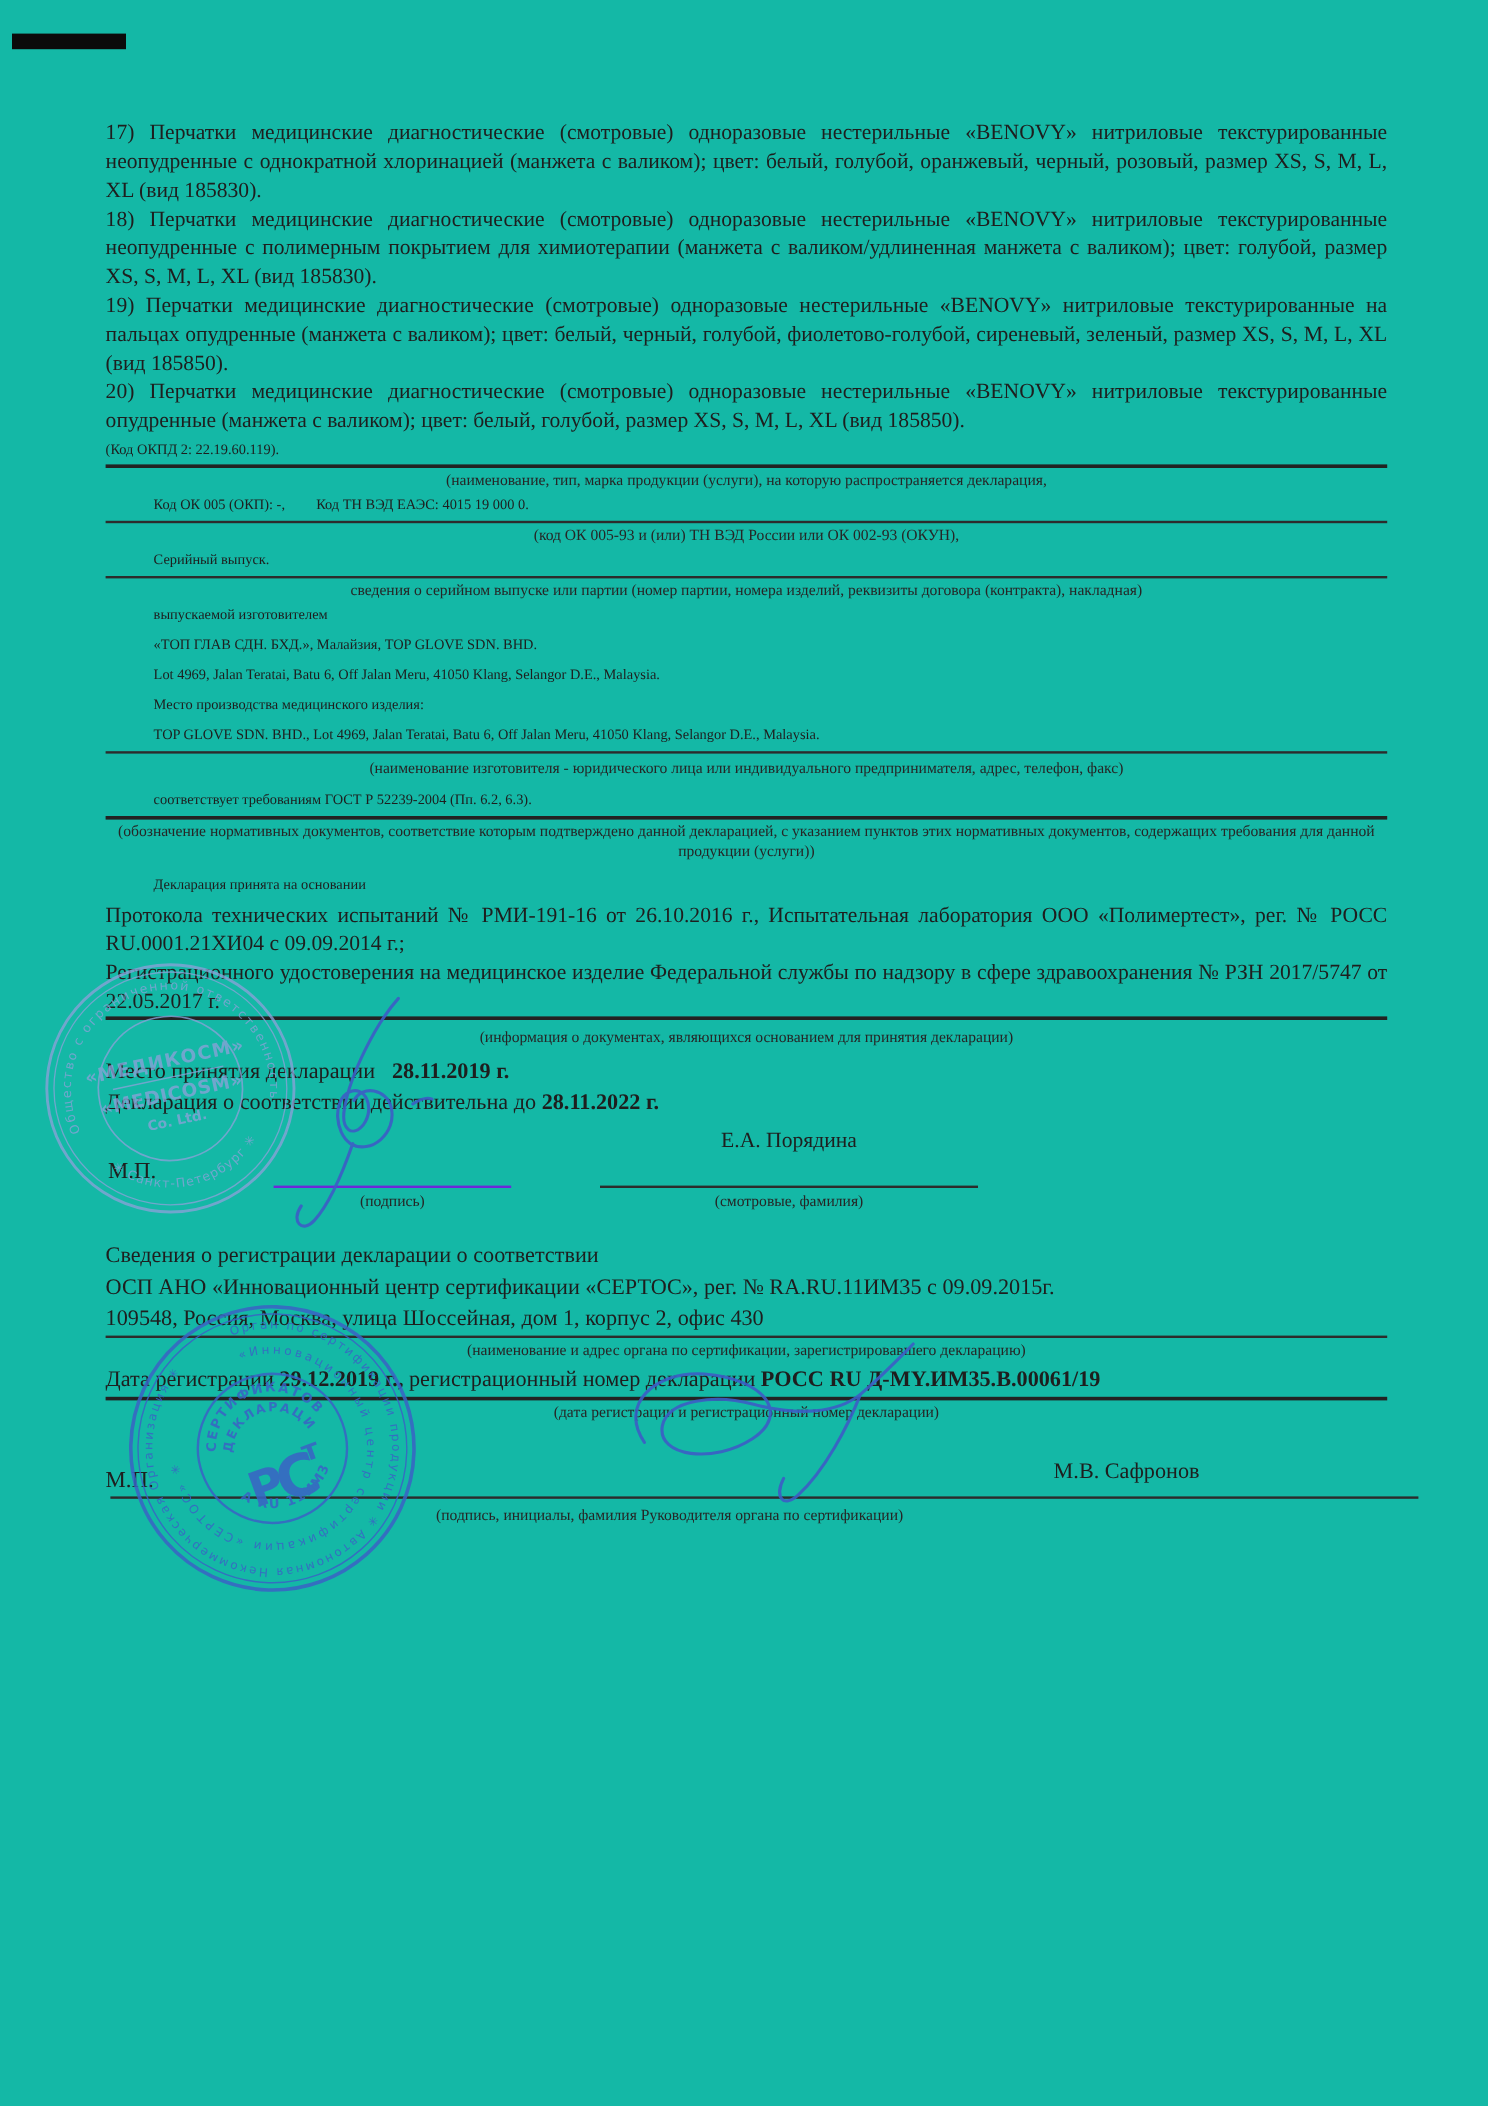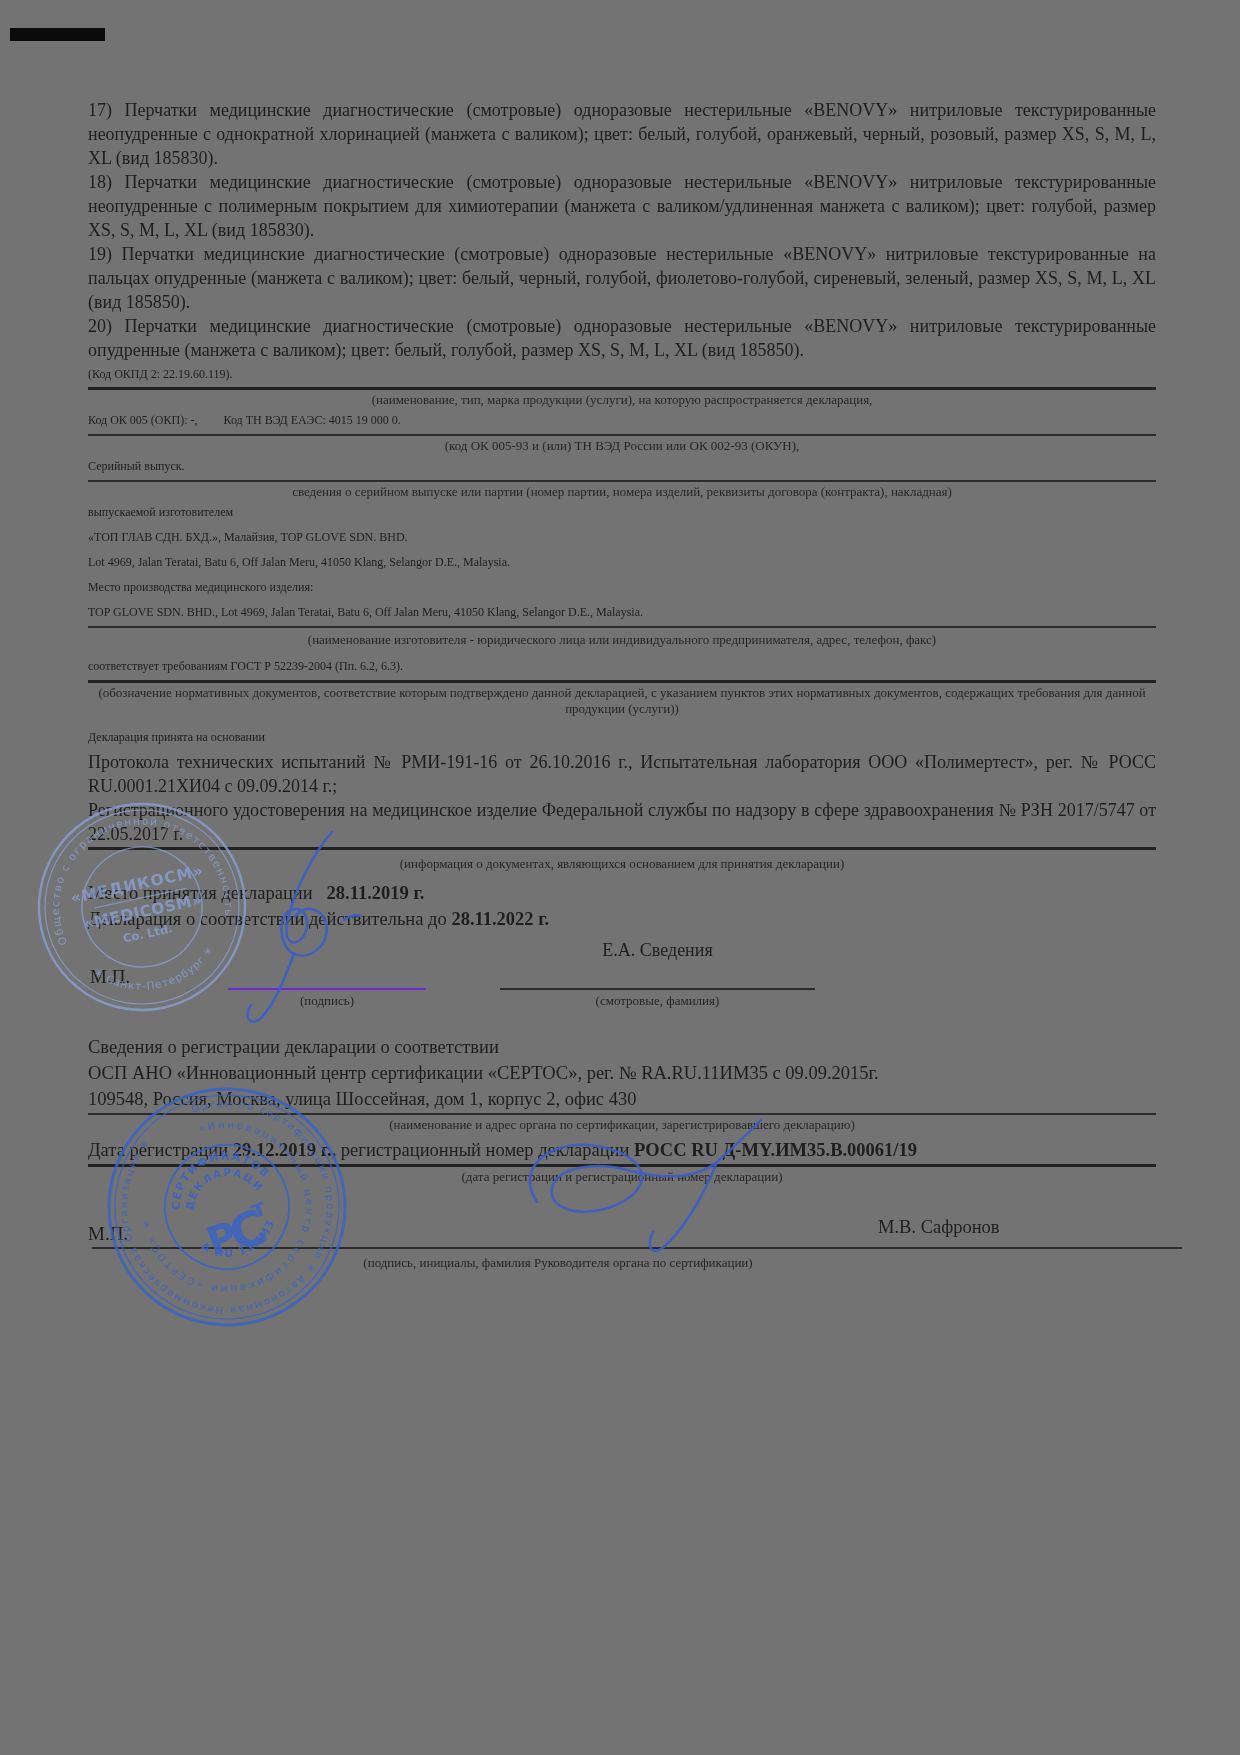--- a/index.html
+++ b/index.html
@@ -1,28 +1,28 @@
 <!DOCTYPE html>
 <html><head>
 <meta charset="utf-8">
 <style>
   html,body{margin:0;padding:0;background:#ffffff;}
   .page{
     position:relative;
     width:1240px;height:1755px;
-    background:#737373;
+    background:#14b8a6;
     font-family:"Liberation Serif","DejaVu Serif",serif;
     color:#1e1e1e;
     overflow:hidden;
   }
   .scan-bar{position:absolute;left:10px;top:28px;width:95px;height:13px;background:#0b0b0b;}
   .content{position:absolute;left:88px;top:98px;width:1068px;}
   .para{margin:0;font-size:18px;line-height:24px;text-align:justify;}
   .line{margin:0;font-size:12px;line-height:24px;}
-  .l25{line-height:25px;}
+  .l25{line-height:25px;margin-left:40px;}
   .l26{line-height:26px;font-size:18.5px;}
   .rule{border-top:2px solid #2c2c2c;height:0;margin:1px 0 0 0;}
   .rule.thick{border-top:3px solid #222;}
   .caption{font-size:13px;line-height:16px;text-align:center;color:#262626;margin-top:2px;}
   .mt4{margin-top:4px;} .mt6{margin-top:6px;} .mt8{margin-top:8px;} .mt14{margin-top:14px;}
   b{font-weight:bold;}
   .gap{display:inline-block;width:26px;}
   
   .sigrow{position:relative;height:88px;}
   .sigrow .mp{position:absolute;left:2px;top:34px;font-size:19px;}
@@ -89,21 +89,21 @@
     <div class="caption mt6">(информация о документах, являющихся основанием для принятия декларации)</div>
 
     <p class="line l26 mt8"><span>Место принятия декларации</span><span class="gap" style="width:14px"></span><b>28.11.2019 г.</b></p>
     <p class="line l26"><span>Декларация о соответствии действительна до</span>&nbsp;<b>28.11.2022 г.</b></p>
 
     <div class="sigrow">
       <span class="mp">М.П.</span>
       <div class="sig-line-a">
         <div class="caption">(подпись)</div>
       </div>
-      <div class="name-a">Е.А. Сведения</div>
+      <div class="name-a">Е.А. Порядина</div>
       <div class="sig-line-b">
         <div class="caption">(смотровые, фамилия)</div>
       </div>
     </div>
 
     <p class="line l26 mt14">Сведения о регистрации декларации о соответствии</p>
     <p class="line l26">ОСП АНО «Инновационный центр сертификации «СЕРТОС», рег. № RA.RU.11ИМ35 с 09.09.2015г.</p>
     <p class="line l26">109548, Россия, Москва, улица Шоссейная, дом 1, корпус 2, офис 430</p>
     <div class="rule"></div>
     <div class="caption">(наименование и адрес органа по сертификации, зарегистрировавшего декларацию)</div>

